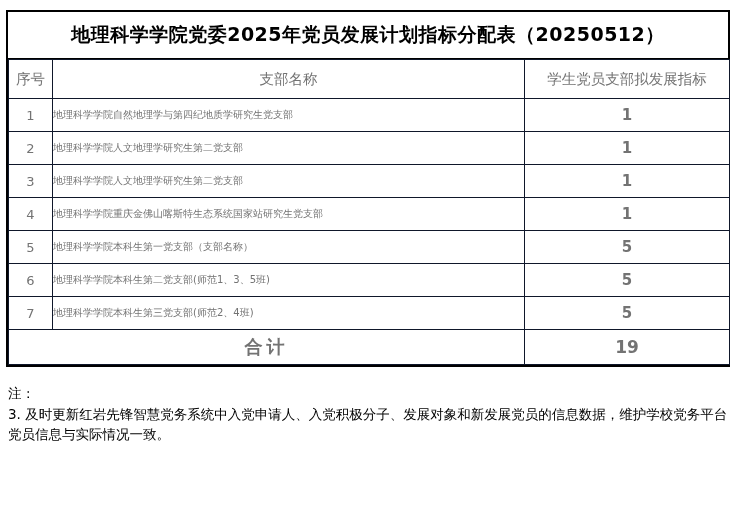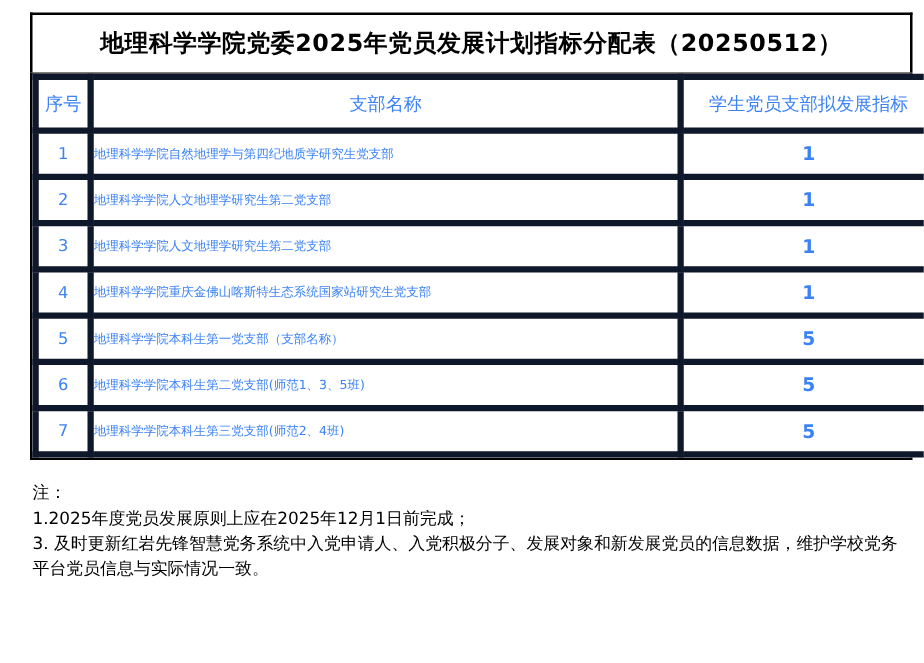--- a/index.html
+++ b/index.html
@@ -12,21 +12,21 @@
     background: #ffffff;
     font-family: "DejaVu Sans", "Liberation Sans", sans-serif;
     overflow: hidden;
   }
   .page {
     position: relative;
     width: 739px;
     height: 530px;
     background: #ffffff;
     box-sizing: border-box;
-    padding: 10px 9px 0 24px;
+    padding: 10px 9px 0 6px;
   }
   .title-box {
     border: 2px solid #000;
     border-bottom: none;
     height: 46px;
     display: flex;
     align-items: center;
     justify-content: center;
     background: #ffffff;
   }
@@ -36,23 +36,23 @@
     letter-spacing: 0.5px;
     color: #000;
   }
   table.main {
     border-collapse: collapse;
     width: 100%;
     table-layout: fixed;
     background: #fff;
   }
   table.main td, table.main th {
-    border: 5px solid #0f172a;
+    border: 1px solid #0f172a;
     padding: 0;
-    color: #3b82f6;
+    color: #737373;
   }
   .outer {
     border: 2px solid #000;
     border-top: 1px solid #000;
   }
   col.c1 { width: 44px; }
   col.c2 { width: 472px; }
   col.c3 { width: 205px; }
 
   thead th {
@@ -160,23 +160,26 @@
         <tr>
           <td class="num">6</td>
           <td class="name">地理科学学院本科生第二党支部(师范1、3、5班)</td>
           <td class="quota">5</td>
         </tr>
         <tr>
           <td class="num">7</td>
           <td class="name">地理科学学院本科生第三党支部(师范2、4班)</td>
           <td class="quota">5</td>
         </tr>
+        <tr class="total">
+          <td class="total-label" colspan="2">合计</td>
+          <td class="total-value">19</td>
+        </tr>
       </tbody>
     </table>
   </div>
 
   <div class="notes">
     <div class="line first">注：</div>
-    <div class="line">1.2025年度党员发展原则上应在2025年12月1日前完成；</div>
     <div class="line">3. 及时更新红岩先锋智慧党务系统中入党申请人、入党积极分子、发展对象和新发展党员的信息数据，维护学校党务平台党员信息与实际情况一致。</div>
   </div>
 
 </div>
 
 </body></html>

